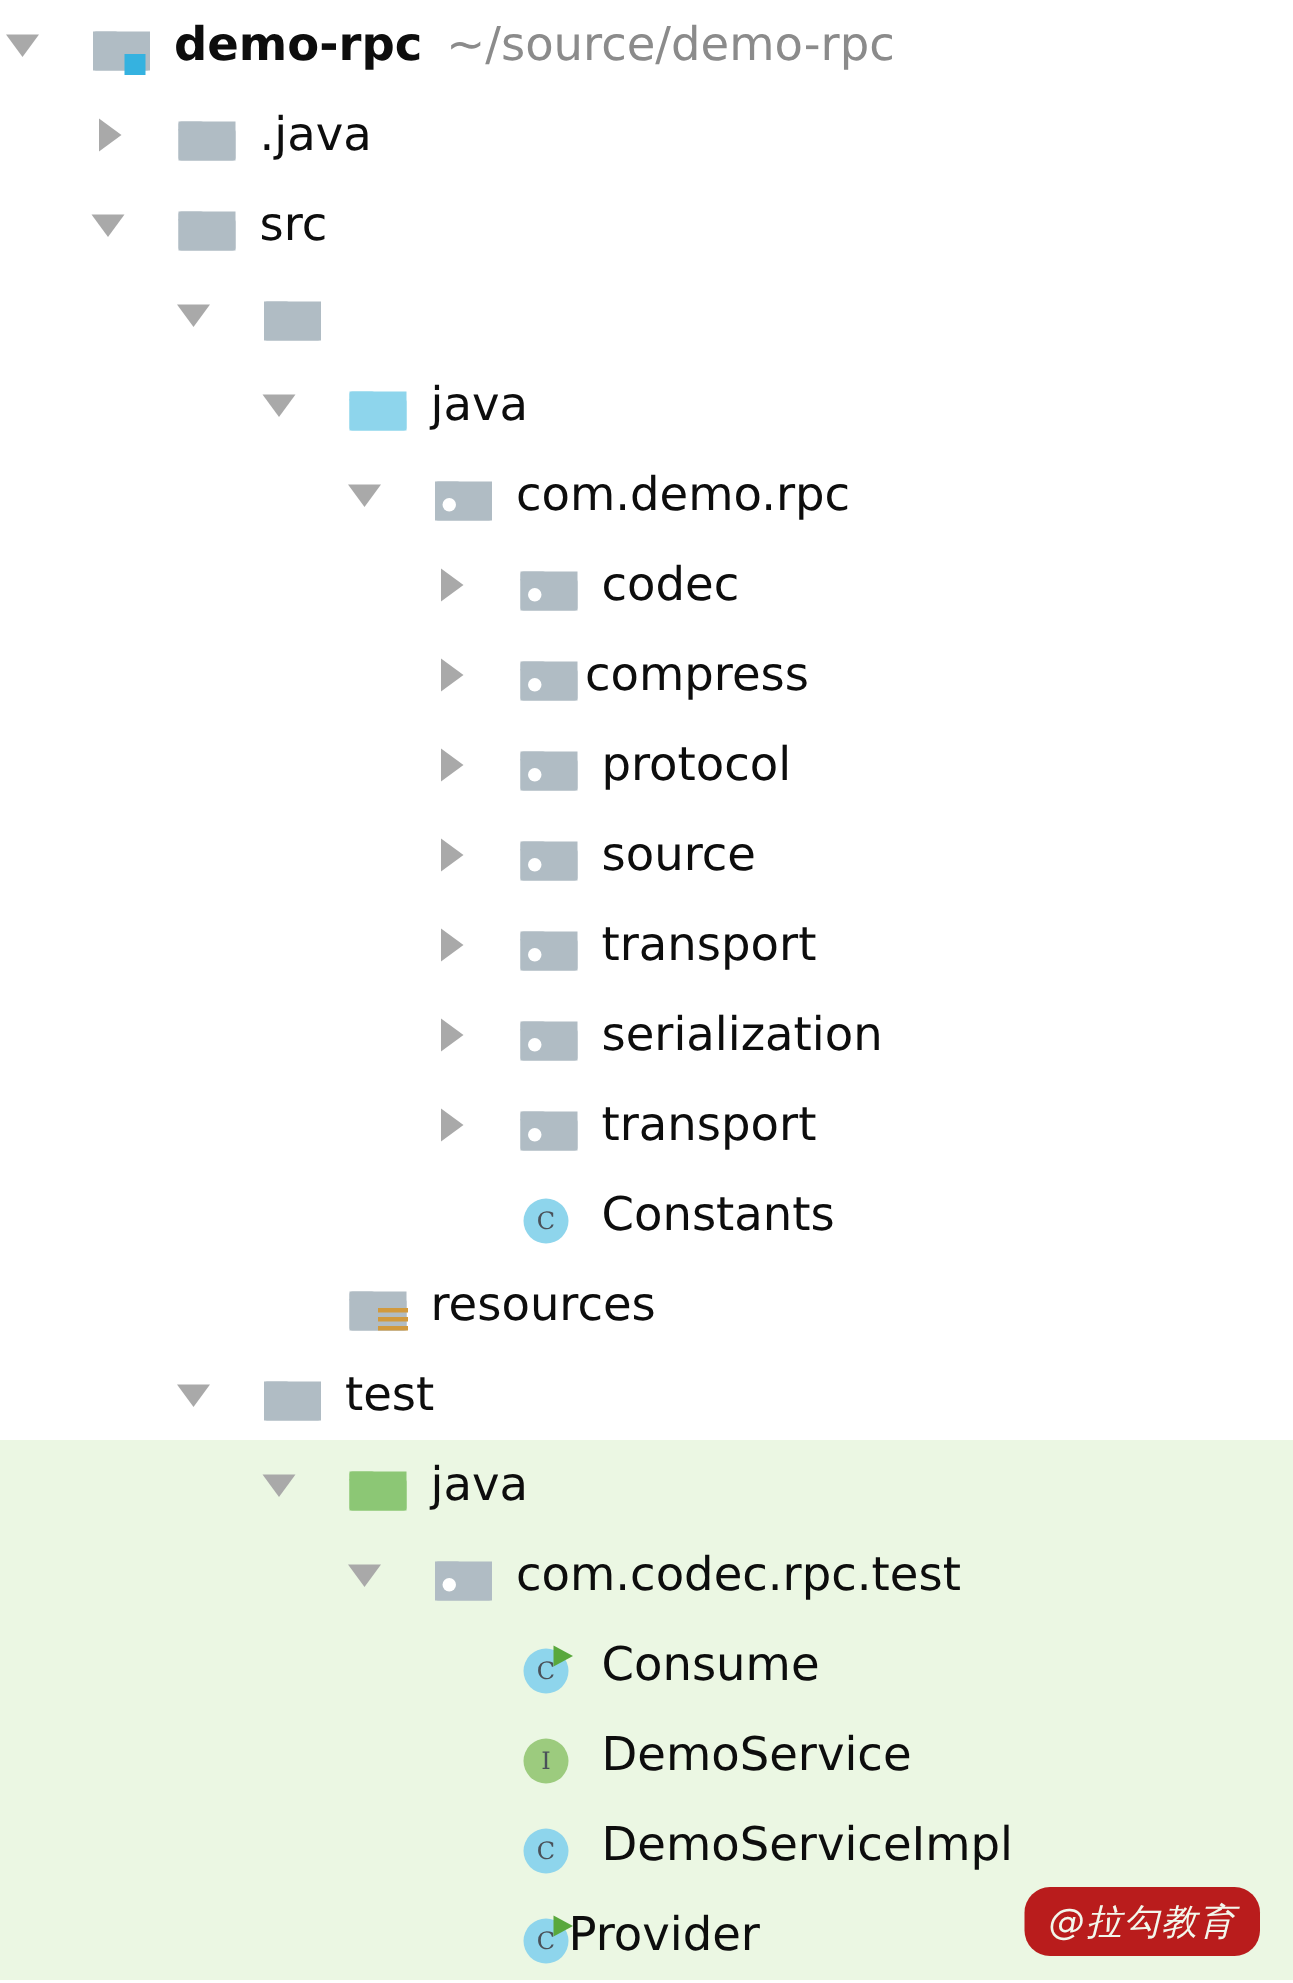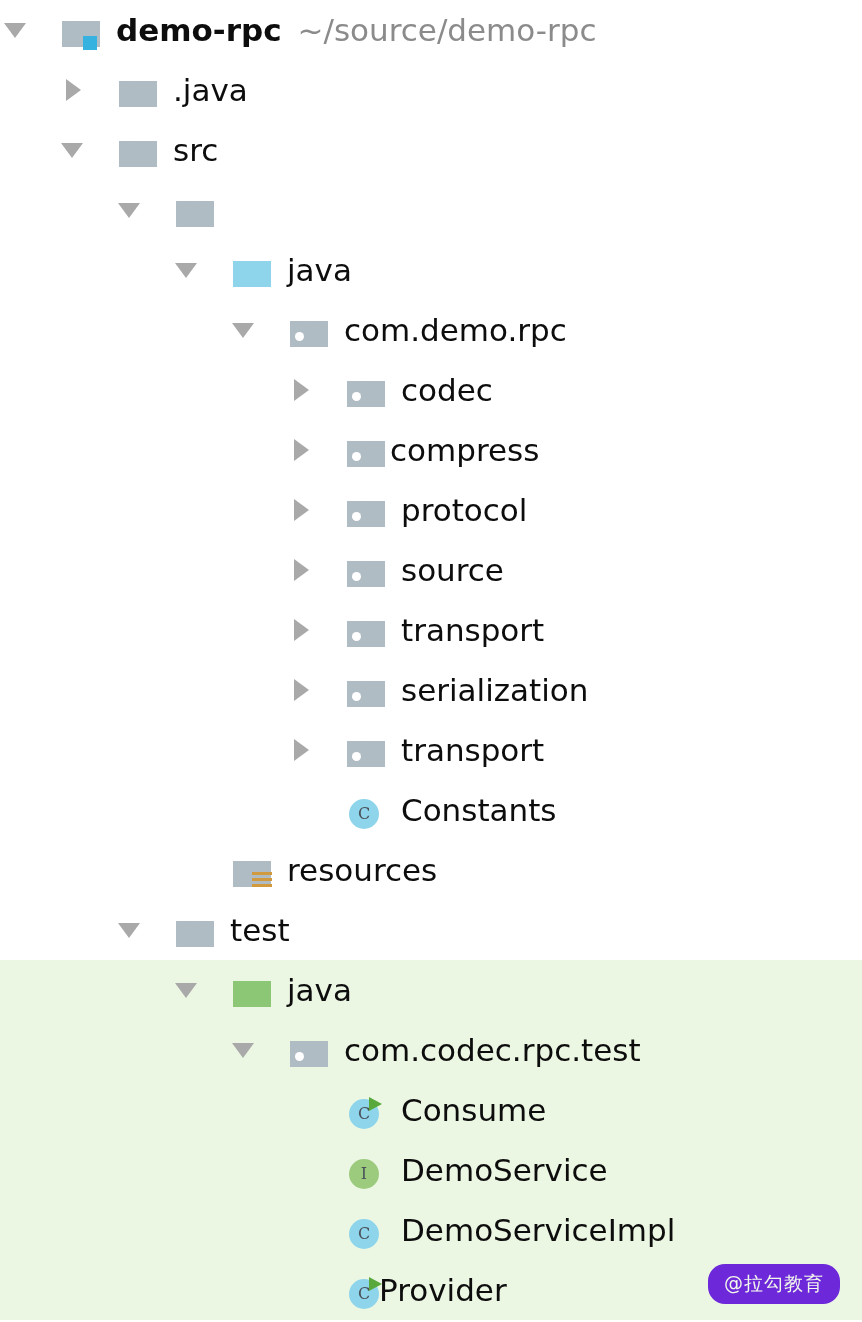--- a/index.html
+++ b/index.html
@@ -191,26 +191,27 @@
   .path {
     margin-left: 16px;
     color: #8b8b8b;
     font-weight: normal;
   }
 
   .watermark {
     position: absolute;
     right: 22px;
     bottom: 18px;
-    background: #6d28d9;
+    background: #b91c1c;
     color: #f2f7ec;
     border-radius: 17px;
     padding: 7px 16px;
-    font-size: 19px;
+    font-size: 24px;
     letter-spacing: 1px;
+    font-style: italic;
   }
 </style>
 </head>
 <body>
 
 <div id="tree">
     <div class="row">
       <div class="twisty open" style="left: 2px;">
         <i></i>
       </div>

